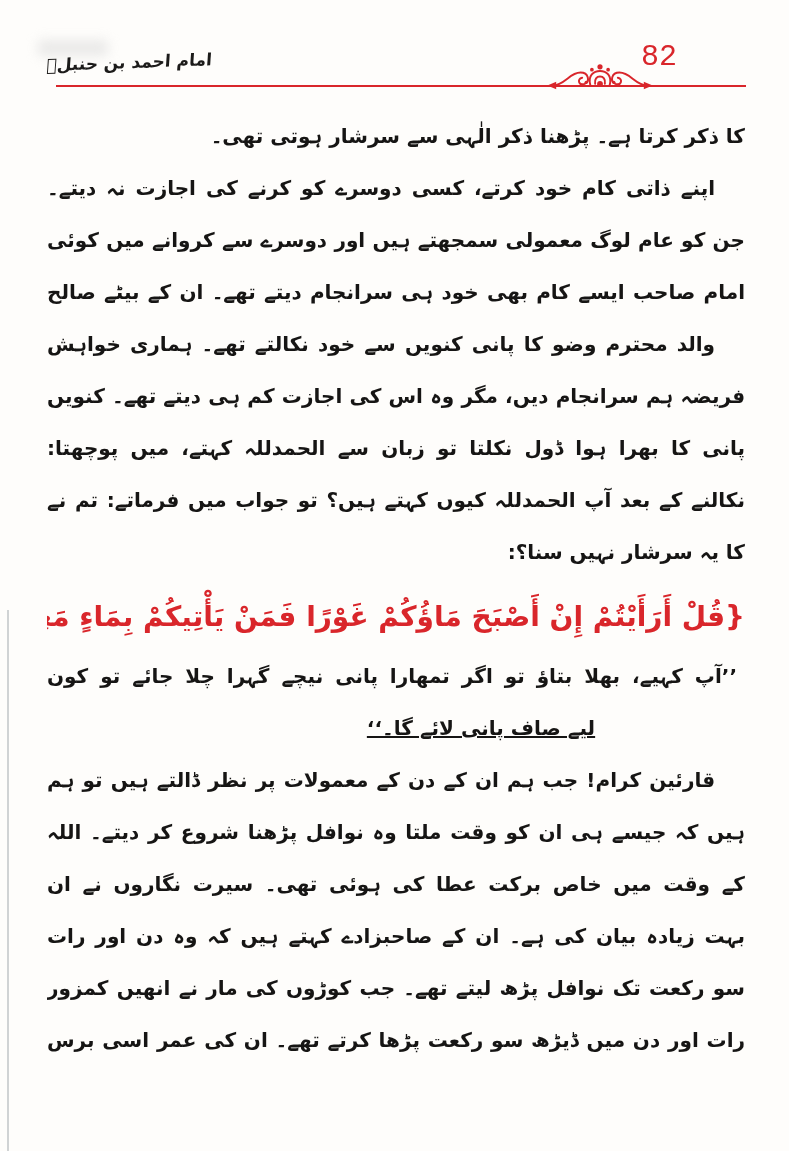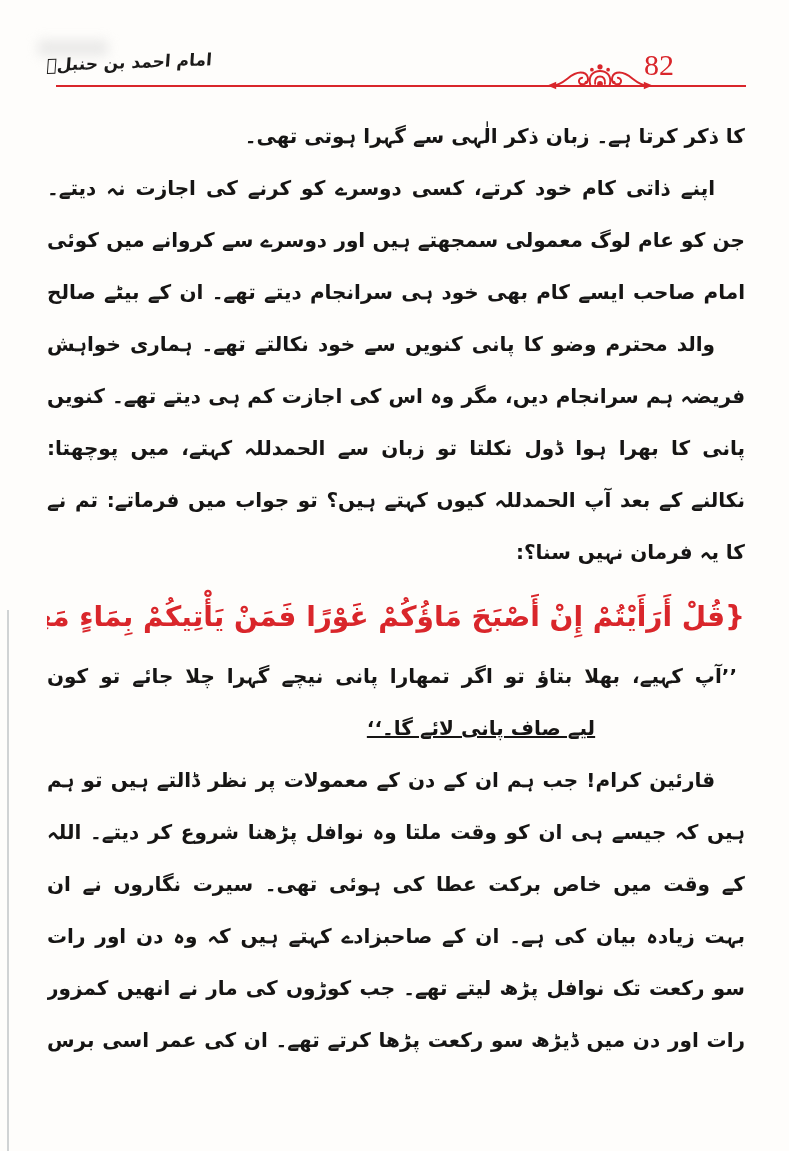--- a/index.html
+++ b/index.html
@@ -7,23 +7,23 @@
   body { width:789px; height:1151px; background:#e9e9e9; font-family:"DejaVu Sans", sans-serif; }
   .page { position:relative; width:789px; height:1151px; background:var(--paper); overflow:hidden; }
 
   
   .hdr-title{
     position:absolute; right:auto; left:52px; top:52px; width:160px;
     direction:rtl; font-size:17px; font-weight:bold; color:#1c1b1a;
     transform:rotate(-2deg) skewX(-6deg); letter-spacing:-.5px; white-space:nowrap;
   }
   .hdr-page{
-    position:absolute; left:637px; top:48px; width:44px;
+    position:absolute; left:637px; top:40px; width:44px;
     font-size:30px; color:var(--red); direction:ltr; text-align:center;
-    font-family:Liberation Serif, serif;
+    font-family:Liberation Mono, monospace;
   }
   .hdr-rule{
     position:absolute; left:56px; top:85px; width:690px; height:2px;
     background:var(--red);
   }
   .hdr-orn{ position:absolute; left:547px; top:62px; }
 
   
   .textblock{ position:absolute; right:44px; left:47px; top:110px; direction:rtl; color:var(--ink); }
   .line{
@@ -70,29 +70,29 @@
       <circle cx="75" cy="9.5" r="2.3"></circle>
       <circle cx="48" cy="25" r="2"></circle>
       <circle cx="82" cy="25" r="2"></circle>
       <circle cx="65" cy="27" r="3.6"></circle>
       <path d="M0 29 l11 -4.5 v9 z"></path>
       <path d="M130 29 l-11 -4.5 v9 z"></path>
     </g>
   </svg>
 
   <main class="textblock">
-    <div class="line">کا ذکر کرتا ہے۔ زبان ذکر الٰہی سے گہرا ہوتی تھی۔</div>
+    <div class="line">کا ذکر کرتا ہے۔ پڑھنا ذکر الٰہی سے سرشار ہوتی تھی۔</div>
     <div class="line j ind">اپنے ذاتی کام خود کرتے، کسی دوسرے کو کرنے کی اجازت نہ دیتے۔ بعض کام</div>
     <div class="line j">جن کو عام لوگ معمولی سمجھتے ہیں اور دوسرے سے کروانے میں کوئی عار نہیں سمجھتے۔</div>
     <div class="line j">امام صاحب ایسے کام بھی خود ہی سرانجام دیتے تھے۔ ان کے بیٹے صالح کہتے ہیں:</div>
     <div class="line j ind">والد محترم وضو کا پانی کنویں سے خود نکالتے تھے۔ ہماری خواہش ہوتی کہ یہ</div>
     <div class="line j">فریضہ ہم سرانجام دیں، مگر وہ اس کی اجازت کم ہی دیتے تھے۔ کنویں سے جب</div>
     <div class="line j">پانی کا بھرا ہوا ڈول نکلتا تو زبان سے الحمدللہ کہتے، میں پوچھتا: اباجان! ڈول</div>
     <div class="line j">نکالنے کے بعد آپ الحمدللہ کیوں کہتے ہیں؟ تو جواب میں فرماتے: تم نے اللہ تعالیٰ</div>
-    <div class="line">کا یہ فرمان نہیں سنا؟:</div>
+    <div class="line">کا یہ سرشار نہیں سنا؟:</div>
 
     <div class="verse">{قُلْ أَرَأَيْتُمْ إِنْ أَصْبَحَ مَاؤُكُمْ غَوْرًا فَمَنْ يَأْتِيكُمْ بِمَاءٍ مَعِينٍ}</div>
 
     <div class="line j ind-sm">’’آپ کہیے، بھلا بتاؤ تو اگر تمھارا پانی نیچے گہرا چلا جائے تو کون تمھارے</div>
     <div class="line cr">لیے صاف پانی لائے گا۔‘‘</div>
 
     <div class="line j ind">قارئین کرام! جب ہم ان کے دن کے معمولات پر نظر ڈالتے ہیں تو ہم دیکھتے</div>
     <div class="line j">ہیں کہ جیسے ہی ان کو وقت ملتا وہ نوافل پڑھنا شروع کر دیتے۔ اللہ تعالیٰ نے ان</div>
     <div class="line j">کے وقت میں خاص برکت عطا کی ہوئی تھی۔ سیرت نگاروں نے ان نوافل کی تعداد</div>
     <div class="line j">بہت زیادہ بیان کی ہے۔ ان کے صاحبزادے کہتے ہیں کہ وہ دن اور رات میں تین</div>

